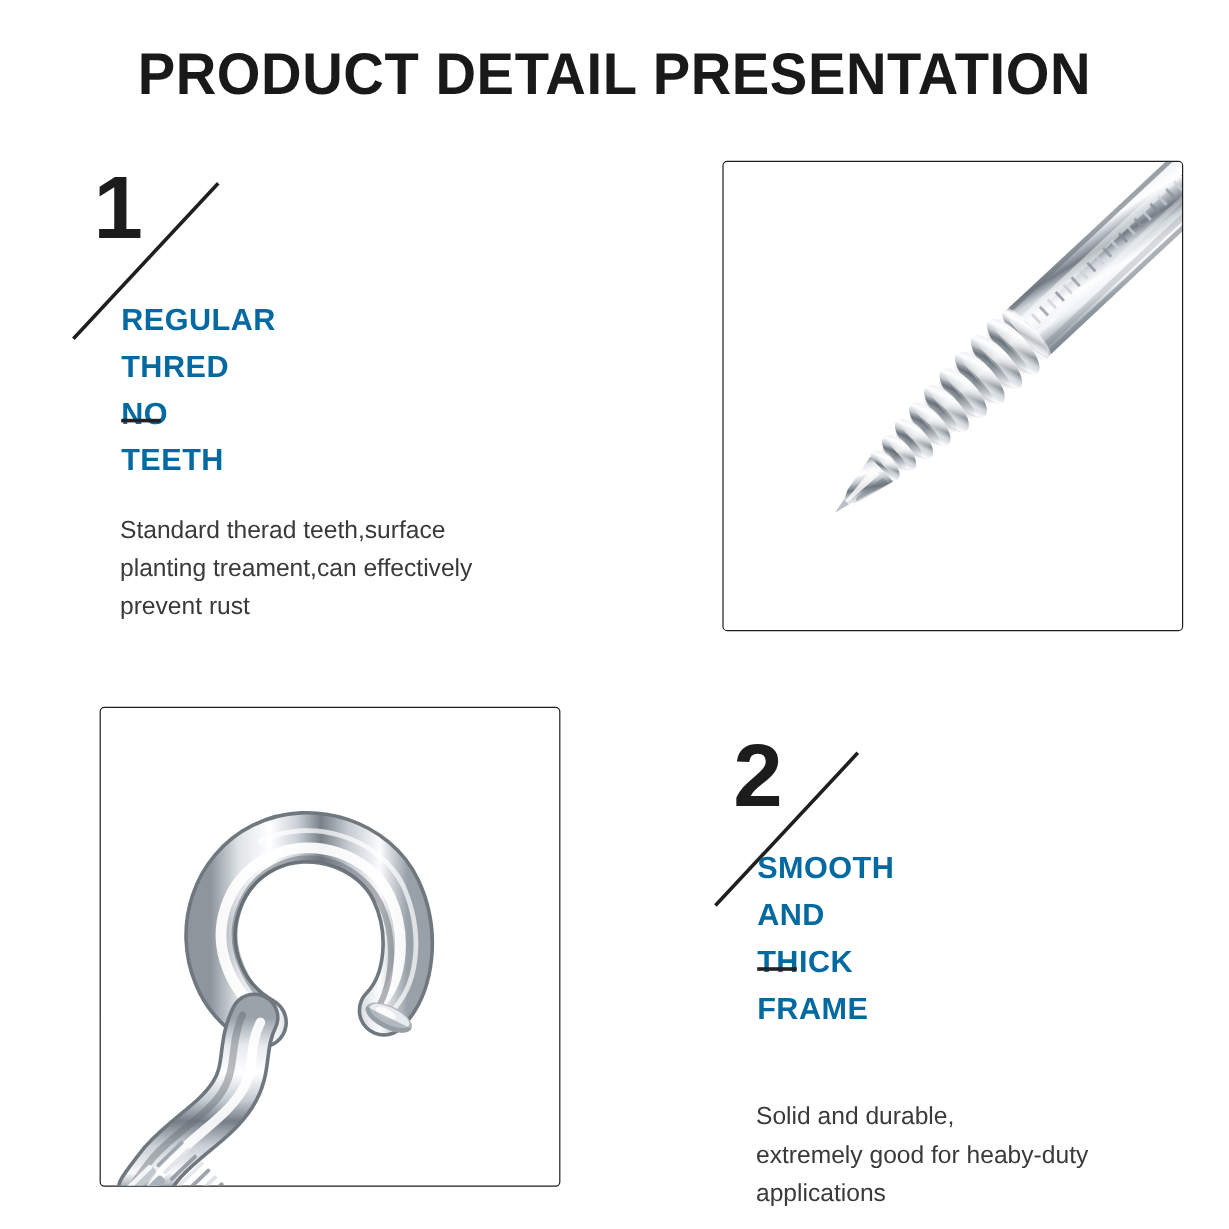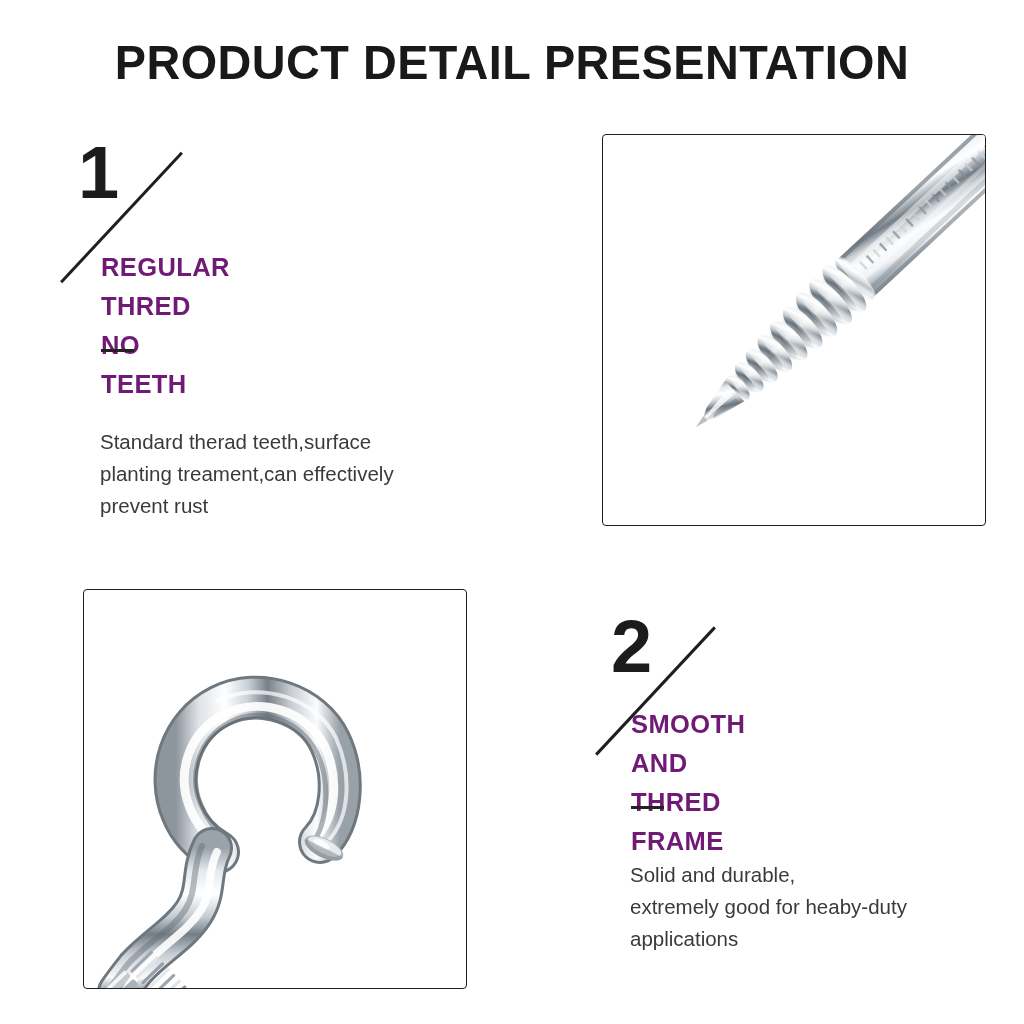--- a/index.html
+++ b/index.html
@@ -52,21 +52,21 @@
     background: #1f1f1f;
     transform-origin: 50% 50%;
   }
   .feature-head {
     position: absolute;
     font-family: "Liberation Sans", sans-serif;
     font-weight: bold;
     font-size: 25.5px;
     line-height: 39px;
     letter-spacing: 0.4px;
-    color: #701a75;
+    color: #0369a1;
     white-space: pre-line;
   }
   .feature-rule {
     position: absolute;
     width: 33px;
     height: 3px;
     background: #222222;
   }
   .feature-body {
     position: absolute;
@@ -369,21 +369,21 @@
       </g>
     </g>
   </svg>
 </div>
 
 <div class="feature">
   <div class="feature-num" style="left:611px; top:610px;">2</div>
 
   <div class="feature-slash" style="left:654px; top:604px; height:174px; transform: rotate(43deg);"></div>
 
-  <div class="feature-head" style="left:631px; top:705px;">SMOOTH AND THRED
+  <div class="feature-head" style="left:631px; top:705px;">SMOOTH AND THICK
 FRAME</div>
 
   <div class="feature-rule" style="left:631px; top:806px;"></div>
 
-  <div class="feature-body" style="left:630px; top:812px; width:380px;">Solid and durable,
+  <div class="feature-body" style="left:630px; top:868px; width:380px;">Solid and durable,
 extremely good for heaby-duty
 applications</div>
 </div>
 
 </body></html>

